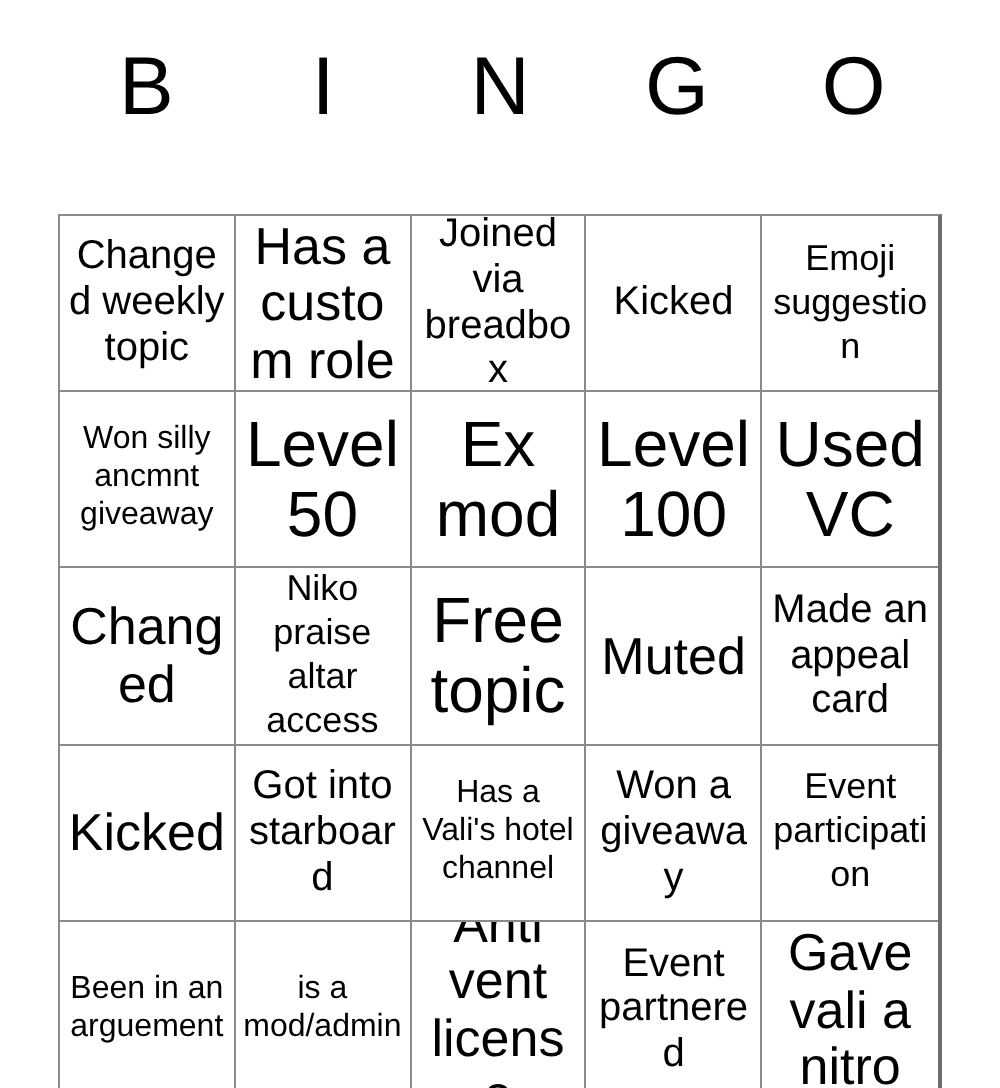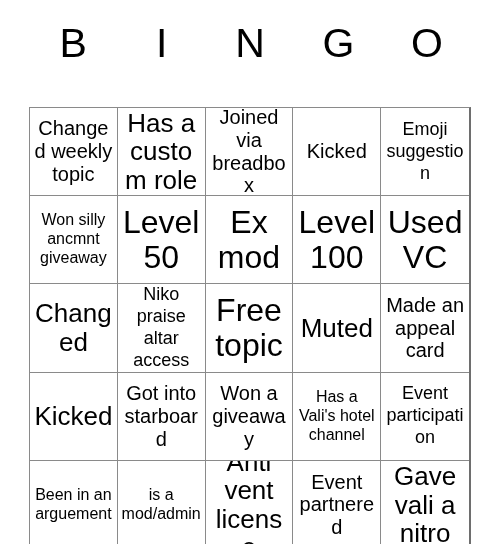--- a/index.html
+++ b/index.html
@@ -149,25 +149,25 @@
       </div>
       <div class="cell s-md">
         <span class="cell-text">Made an appeal card</span>
       </div>
       <div class="cell s-lg">
         <span class="cell-text">Kicked</span>
       </div>
       <div class="cell s-md">
         <span class="cell-text">Got into starboard</span>
       </div>
+      <div class="cell s-sm">
+        <span class="cell-text">Has a Vali's hotel channel</span>
+      </div>
       <div class="cell s-md">
         <span class="cell-text">Won a giveaway</span>
-      </div>
-      <div class="cell s-sm">
-        <span class="cell-text">Has a Vali's hotel channel</span>
       </div>
       <div class="cell s-xs">
         <span class="cell-text">Event participation</span>
       </div>
       <div class="cell s-sm">
         <span class="cell-text">Been in an arguement</span>
       </div>
       <div class="cell s-sm">
         <span class="cell-text">is a mod/admin</span>
       </div>

